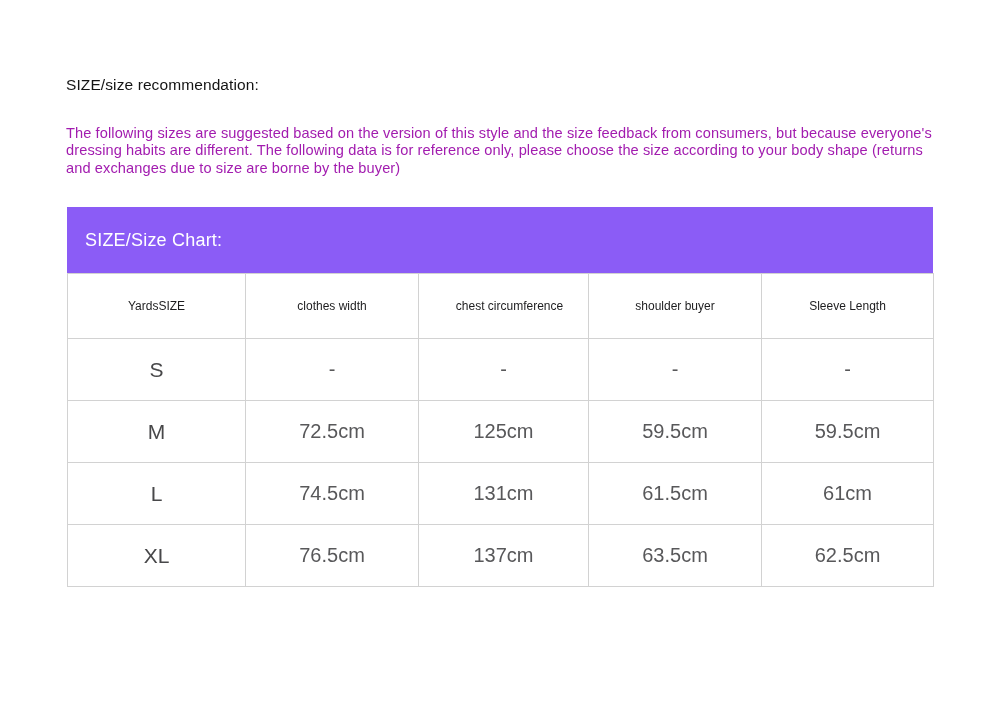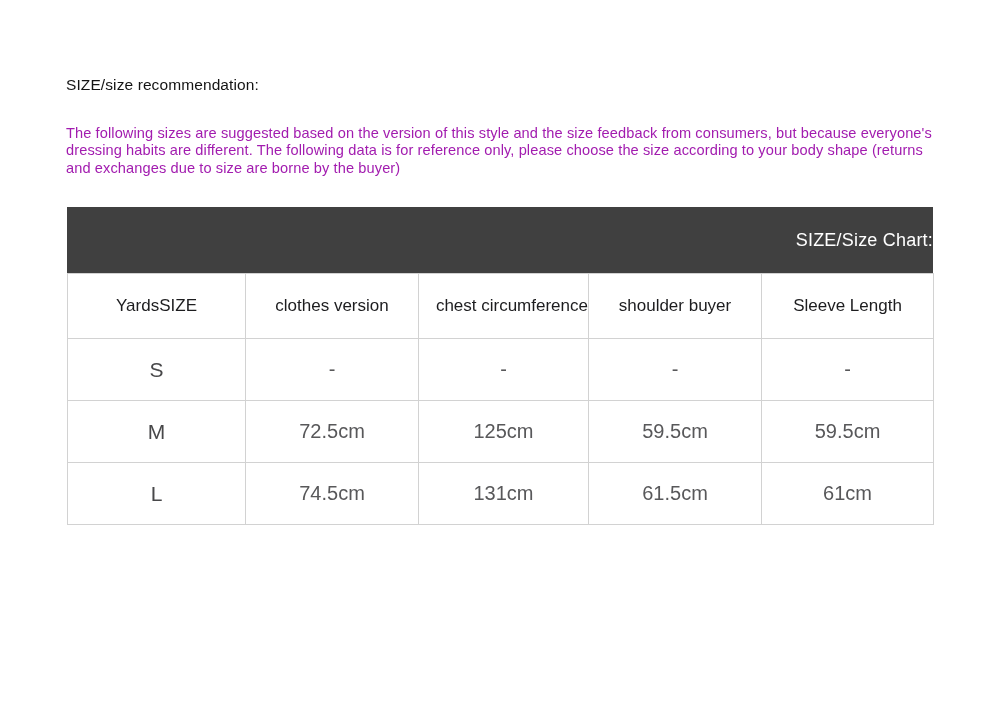--- a/index.html
+++ b/index.html
@@ -58,26 +58,26 @@
   }
   table.size-table td {
     border: 1px solid #d2d2d2;
     text-align: center;
     vertical-align: middle;
     padding: 0;
     overflow: hidden;
   }
   tr.header-row td {
     height: 64px;
-    font-size: 17px;
+    font-size: 12px;
     color: #1d1d1f;
     margin-top: 40px;
   }
   tr.header-row td.chest-col {
-    text-align: right;
+    text-align: center;
     padding-left: 12px;
     line-height: 22px;
   }
   tr.data-row td {
     height: 61px;
     font-size: 20px;
     color: #58585a;
   }
   tr.data-row td.size-col {
     font-size: 21px;
@@ -88,36 +88,36 @@
 <body>
 
 <div class="page">
 
   <div class="section-title">SIZE/size recommendation:</div>
 
   <div class="description">The following sizes are suggested based on the version of this style and the size feedback from consumers, but because everyone's dressing habits are different. The following data is for reference only, please choose the size according to your body shape (returns and exchanges due to size are borne by the buyer)</div>
 
   <div class="chart-block">
 
-    <div class="chart-header" style="background: #404040; justify-content: flex-end;">
+    <div class="chart-header" style="background: #8b5cf6;">
       <span>SIZE/Size Chart:</span>
     </div>
 
     <table class="size-table">
       <colgroup>
         <col style="width:178px">
         <col style="width:173px">
         <col style="width:170px">
         <col style="width:173px">
         <col style="width:172px">
       </colgroup>
       <tbody>
         <tr class="header-row">
           <td>YardsSIZE</td>
-          <td>clothes version</td>
+          <td>clothes width</td>
           <td class="chest-col">chest circumference</td>
           <td>shoulder buyer</td>
           <td>Sleeve Length</td>
         </tr>
 
         <tr class="data-row">
           <td class="size-col">S</td>
           <td>-</td>
           <td>-</td>
           <td>-</td>
@@ -133,18 +133,25 @@
         </tr>
 
         <tr class="data-row">
           <td class="size-col">L</td>
           <td>74.5cm</td>
           <td>131cm</td>
           <td>61.5cm</td>
           <td>61cm</td>
         </tr>
 
+        <tr class="data-row">
+          <td class="size-col">XL</td>
+          <td>76.5cm</td>
+          <td>137cm</td>
+          <td>63.5cm</td>
+          <td>62.5cm</td>
+        </tr>
 
       </tbody>
     </table>
 
   </div>
 </div>
 
 </body></html>

